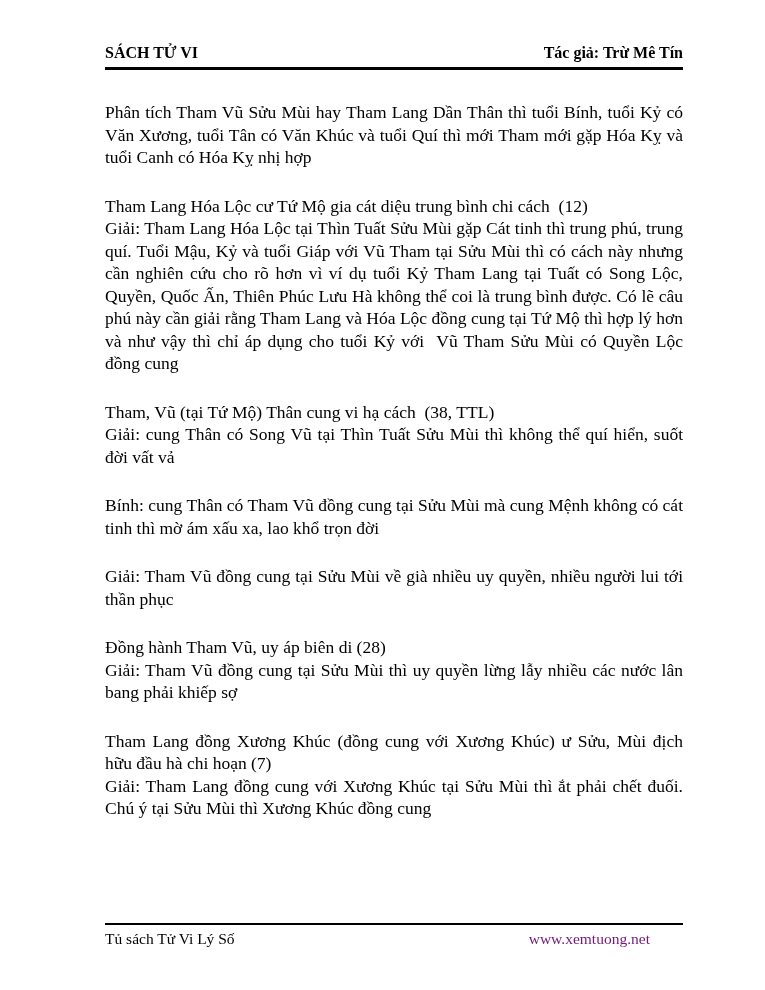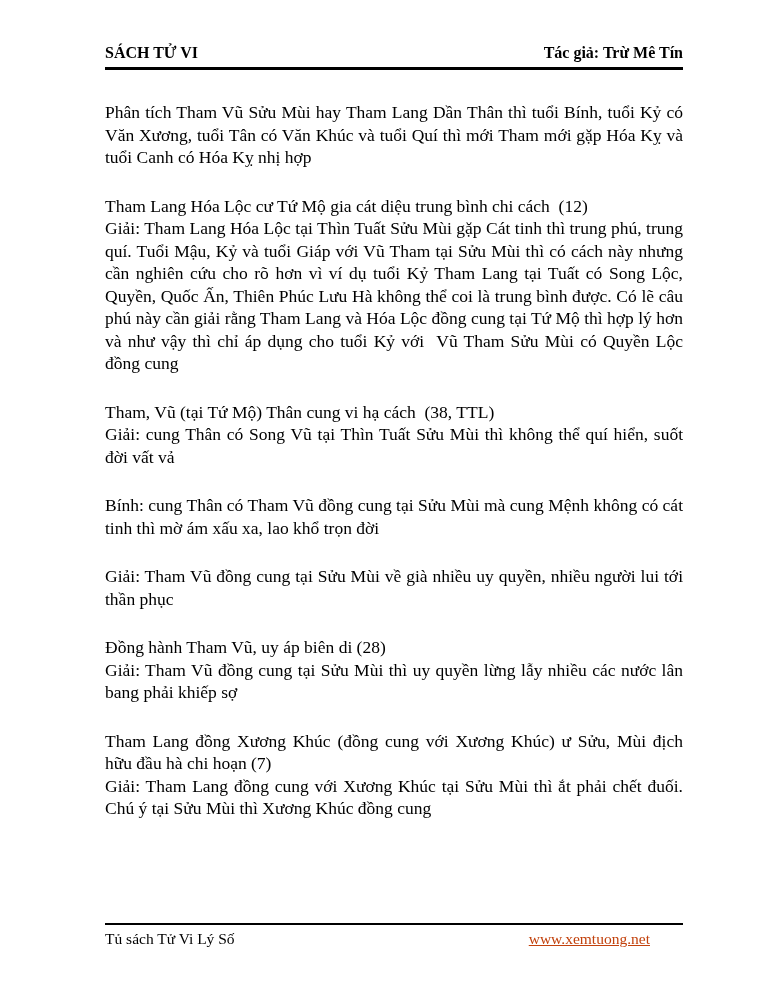--- a/index.html
+++ b/index.html
@@ -82,22 +82,21 @@
   .page-footer .footer-center {
     flex: 1;
     text-align: center;
   }
   .page-footer .footer-right {
     flex: 1;
     text-align: right;
     padding-right: 33px;
   }
   .footer-link {
-    color: #c2410c;
-    text-decoration: underline;
+    color: #701a75;
     cursor: pointer;
   }
 </style>
 </head>
 <body>
 
 <div class="page">
 
   <div class="page-header">
     <span class="book-title">SÁCH TỬ VI</span>

